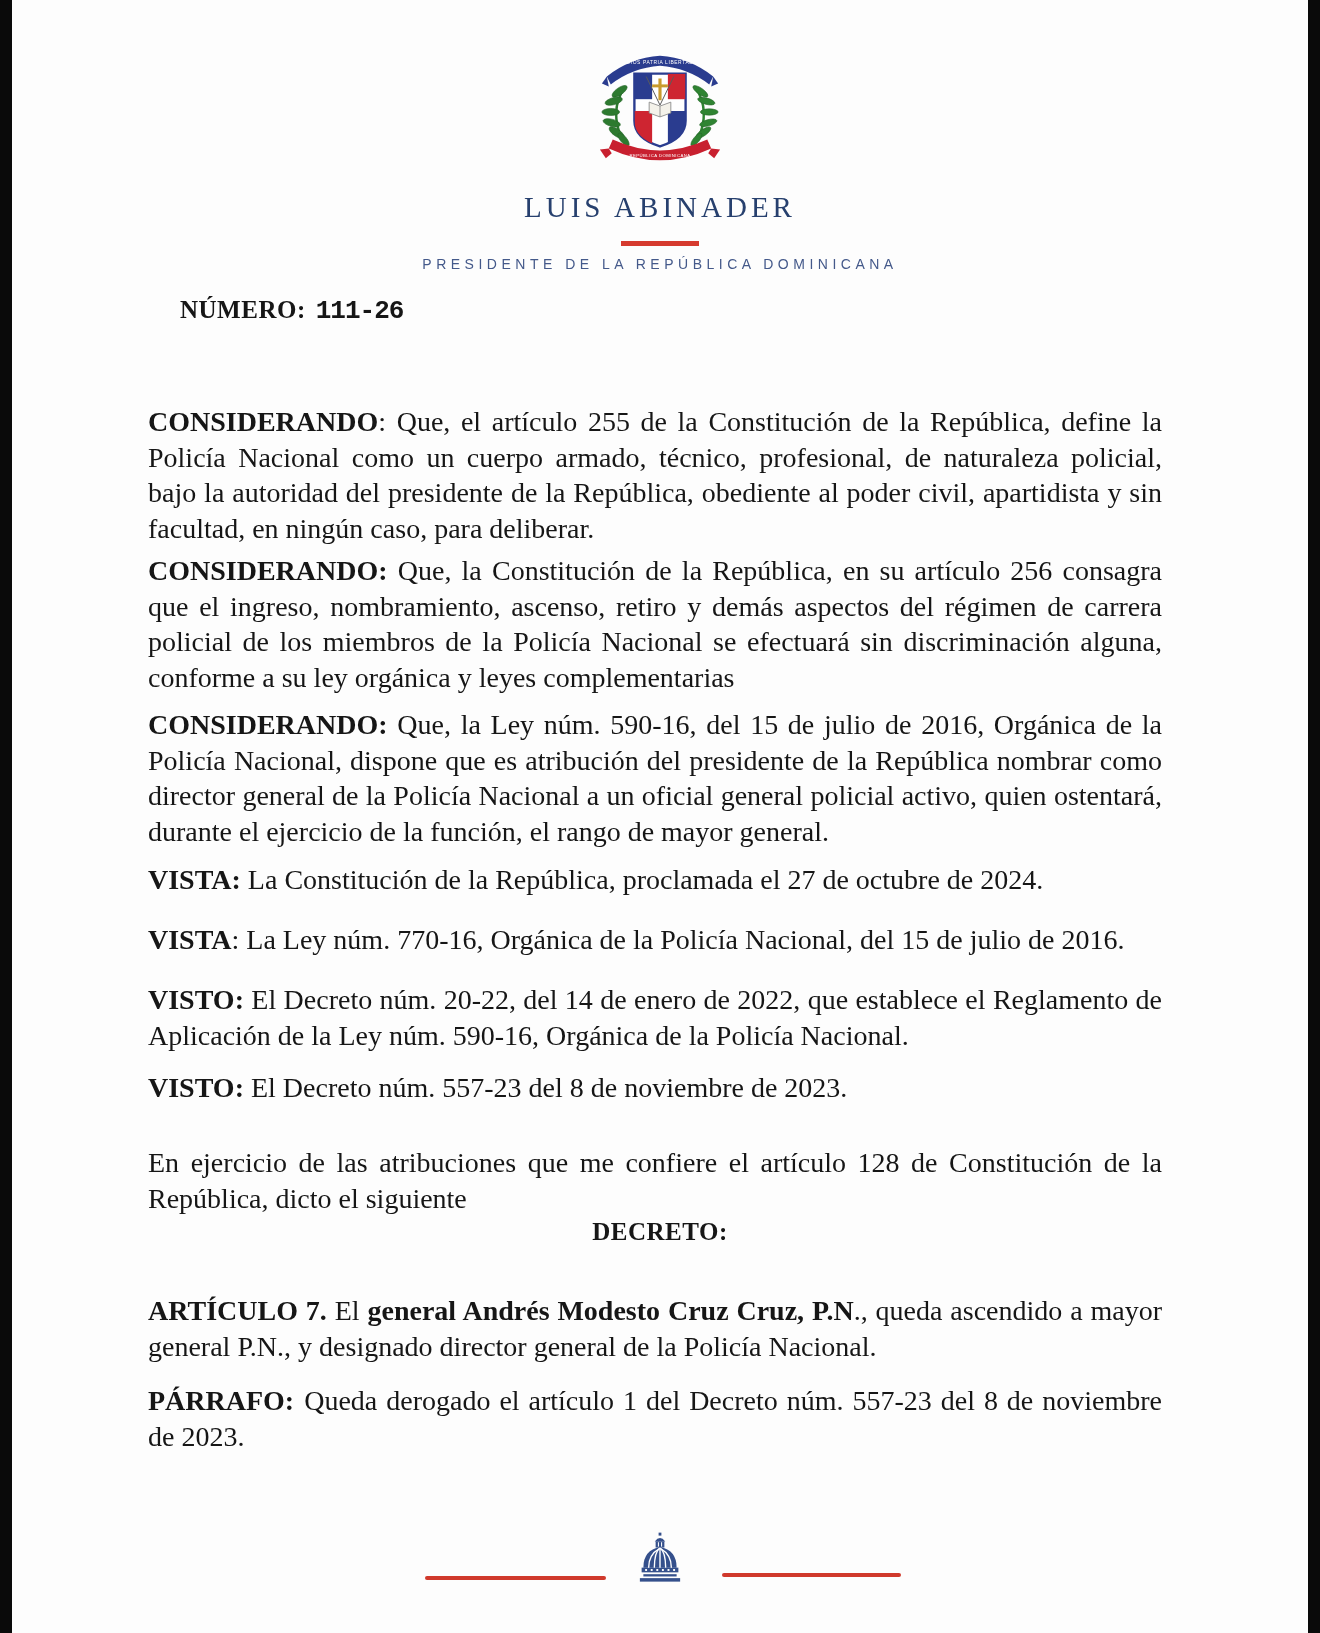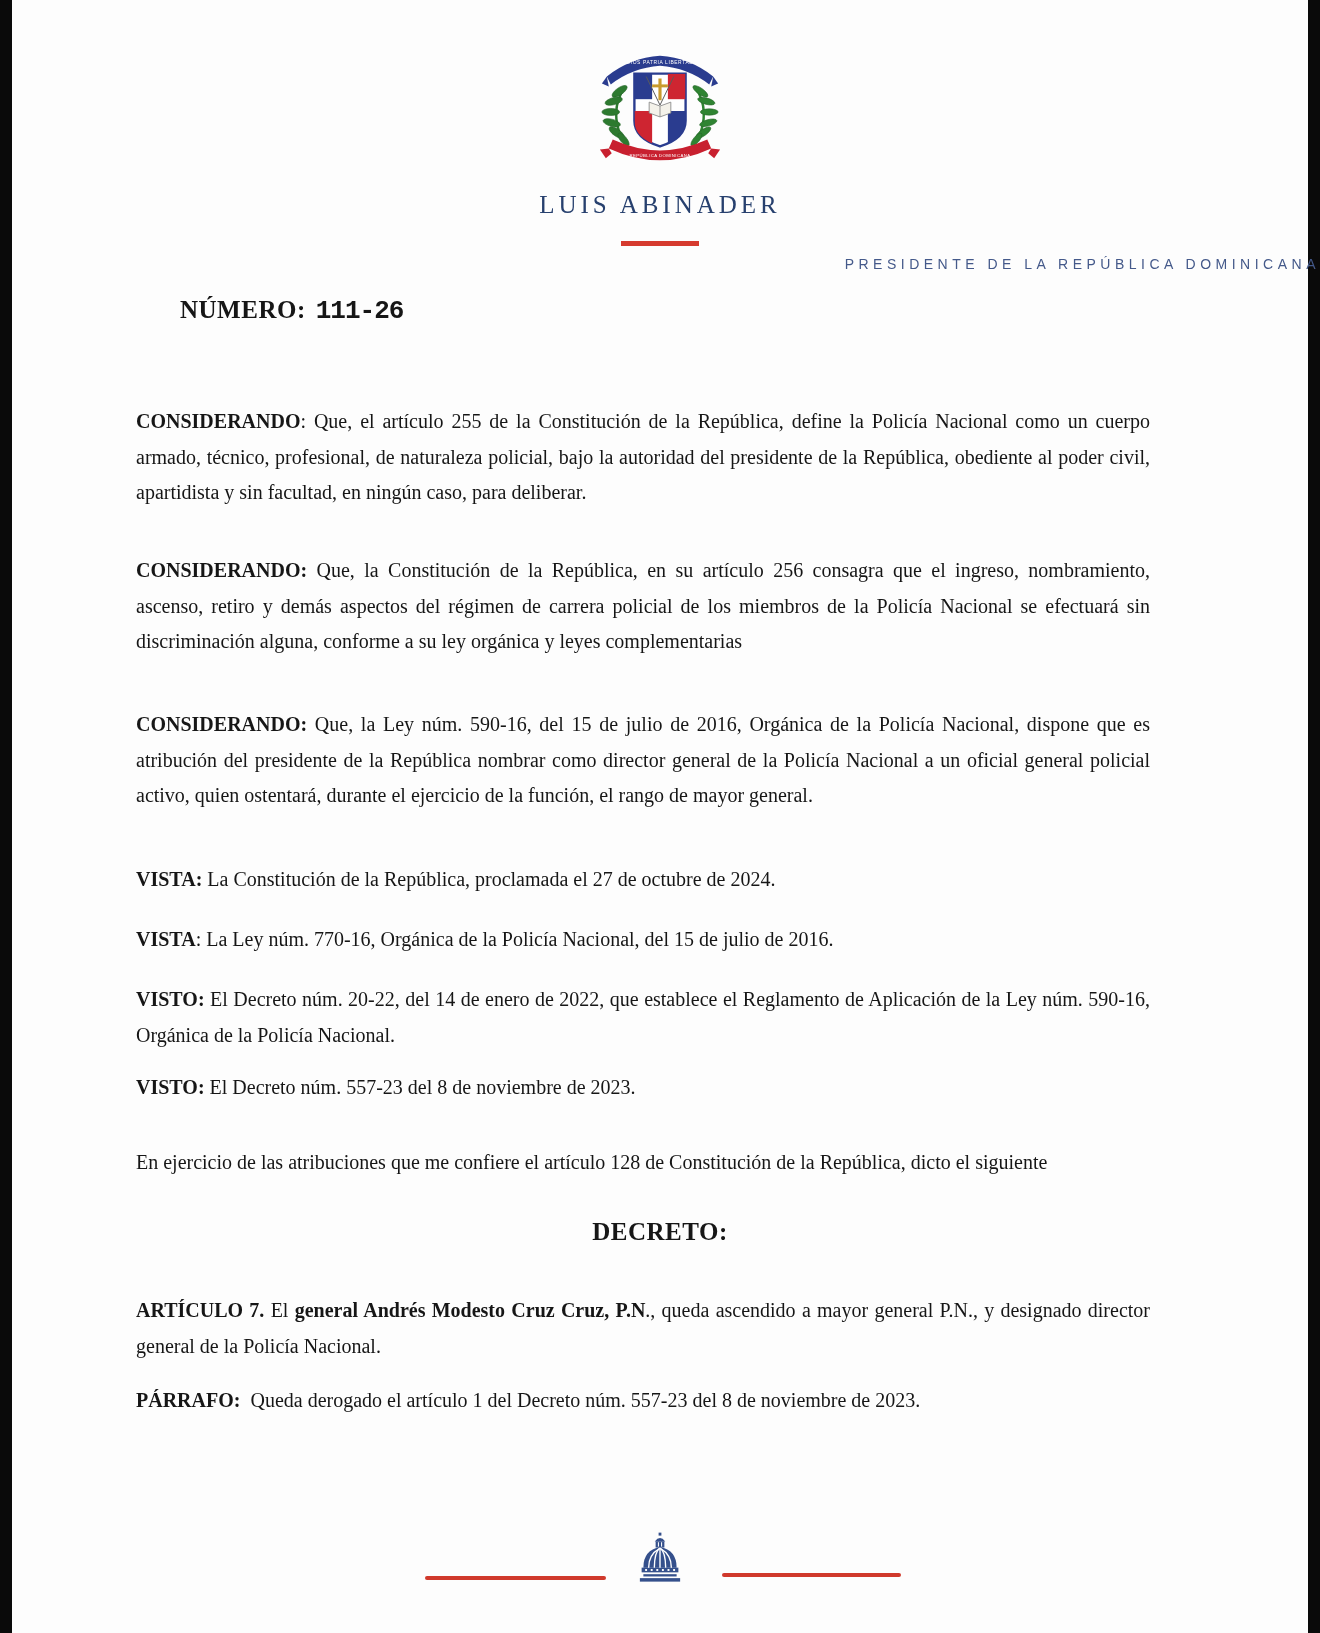--- a/index.html
+++ b/index.html
@@ -8,43 +8,43 @@
     font-family:"Liberation Serif", serif;color:#161616;overflow:hidden;
   }
   .scan-edge{position:absolute;top:0;bottom:0;width:12px;background:#0a0a0a;}
   .scan-edge.left{left:0;}
   .scan-edge.right{right:0;}
 
   .crest{position:absolute;top:46px;left:50%;transform:translateX(-50%);}
 
   .president-name{
     position:absolute;top:191px;left:0;width:100%;text-align:center;
-    font-size:25px;letter-spacing:4px;color:#27406e;font-weight:500;
+    font-size:29px;letter-spacing:4px;color:#27406e;font-weight:500;
     font-family:"Liberation Serif", serif;
   }
   .title-rule{
     position:absolute;top:241px;left:50%;transform:translateX(-50%);
     width:78px;height:5px;background:#d63b2f;
   }
   .president-title{
-    position:absolute;top:256px;left:0;width:100%;text-align:right;
+    position:absolute;top:256px;left:0;width:100%;text-align:center;
     font-family:"Liberation Sans", sans-serif;font-size:14px;
     letter-spacing:4.5px;color:#44598a;font-weight:500;
   }
 
   .number-line{position:absolute;top:296px;left:152px;font-size:25px;}
   .number-line .lbl{font-weight:bold;letter-spacing:0.5px;margin-left:28px;}
   .number-line .val{
     font-family:"Liberation Mono", monospace;font-weight:bold;
     font-size:26px;margin-left:10px;letter-spacing:-1px;
   }
 
   .para{
-    position:absolute;left:136px;width:1014px;
-    font-size:20px;line-height:35.5px;text-align:justify;margin-top:17px;
+    position:absolute;left:148px;width:1014px;
+    font-size:28px;line-height:35.5px;text-align:justify;margin-top:17px;
   }
   .para strong{font-weight:bold;}
   .gap-after{margin-right:10px;}
 
   .decree-heading{
     position:absolute;top:1218px;left:0;width:100%;text-align:center;
     font-size:25px;font-weight:bold;letter-spacing:0.5px;font-family:Liberation Serif, serif;
   }
 
   .footer-rule{position:absolute;height:4px;background:#d0392c;border-radius:2px;}

